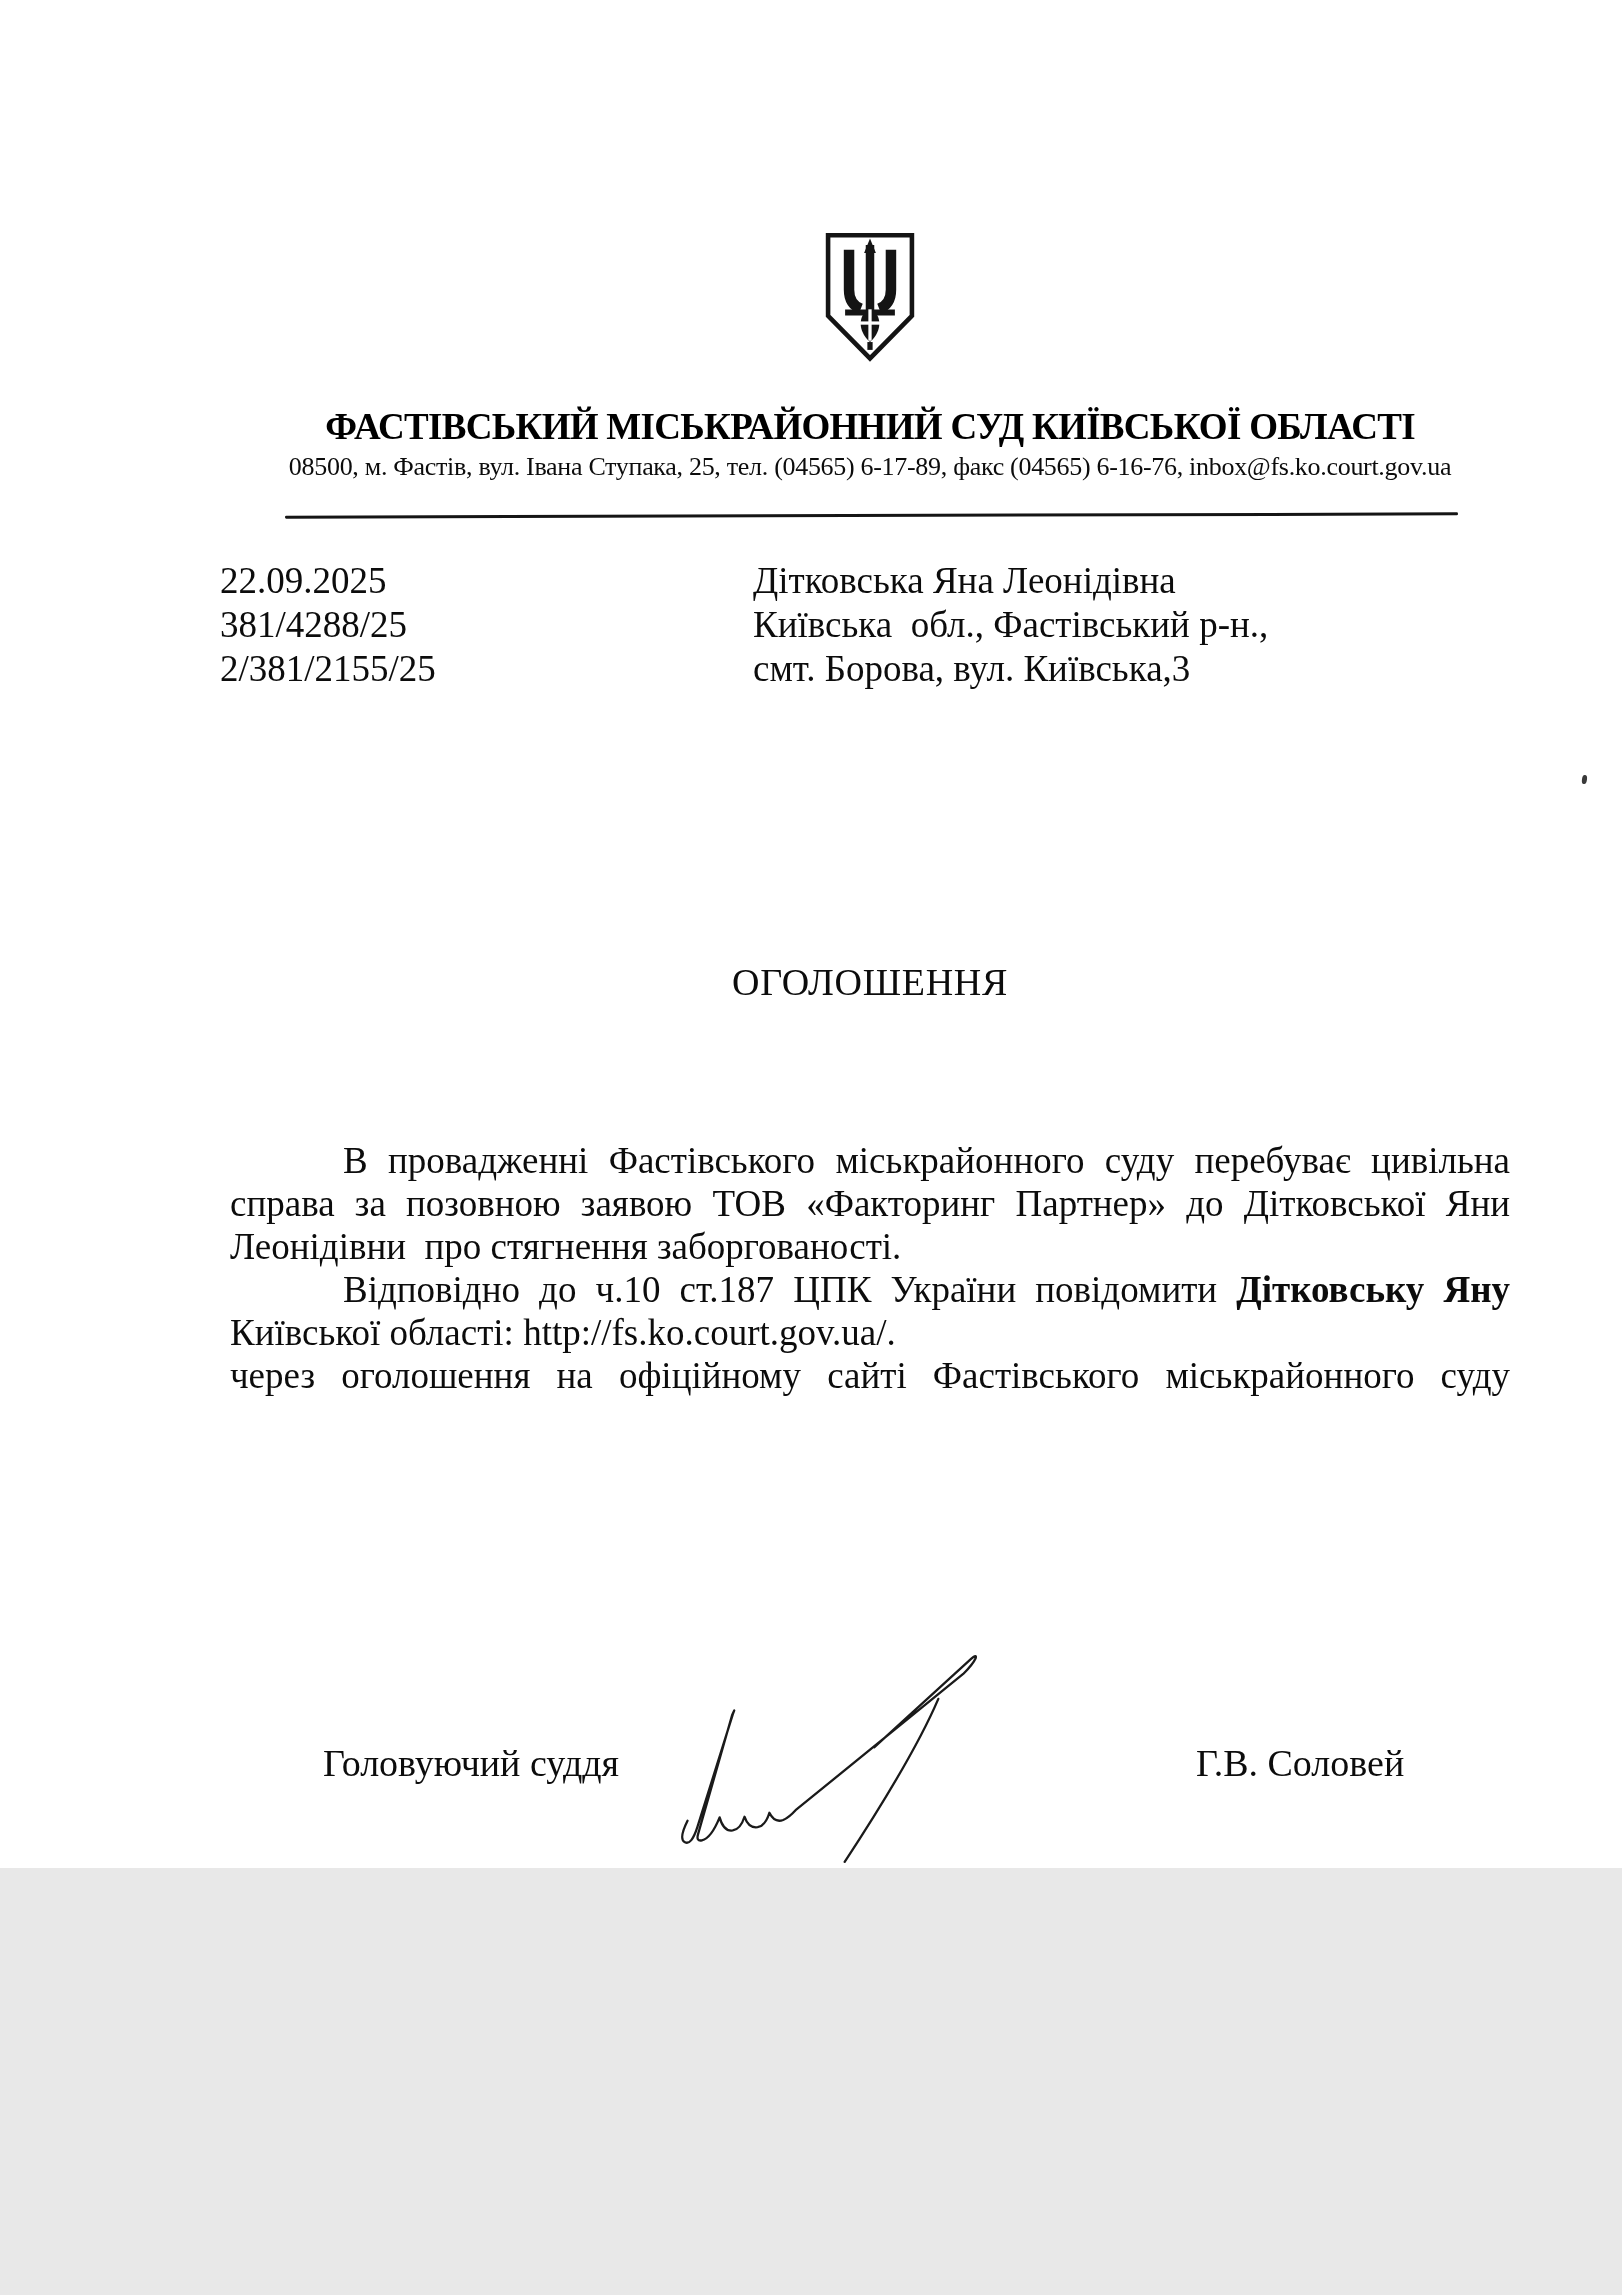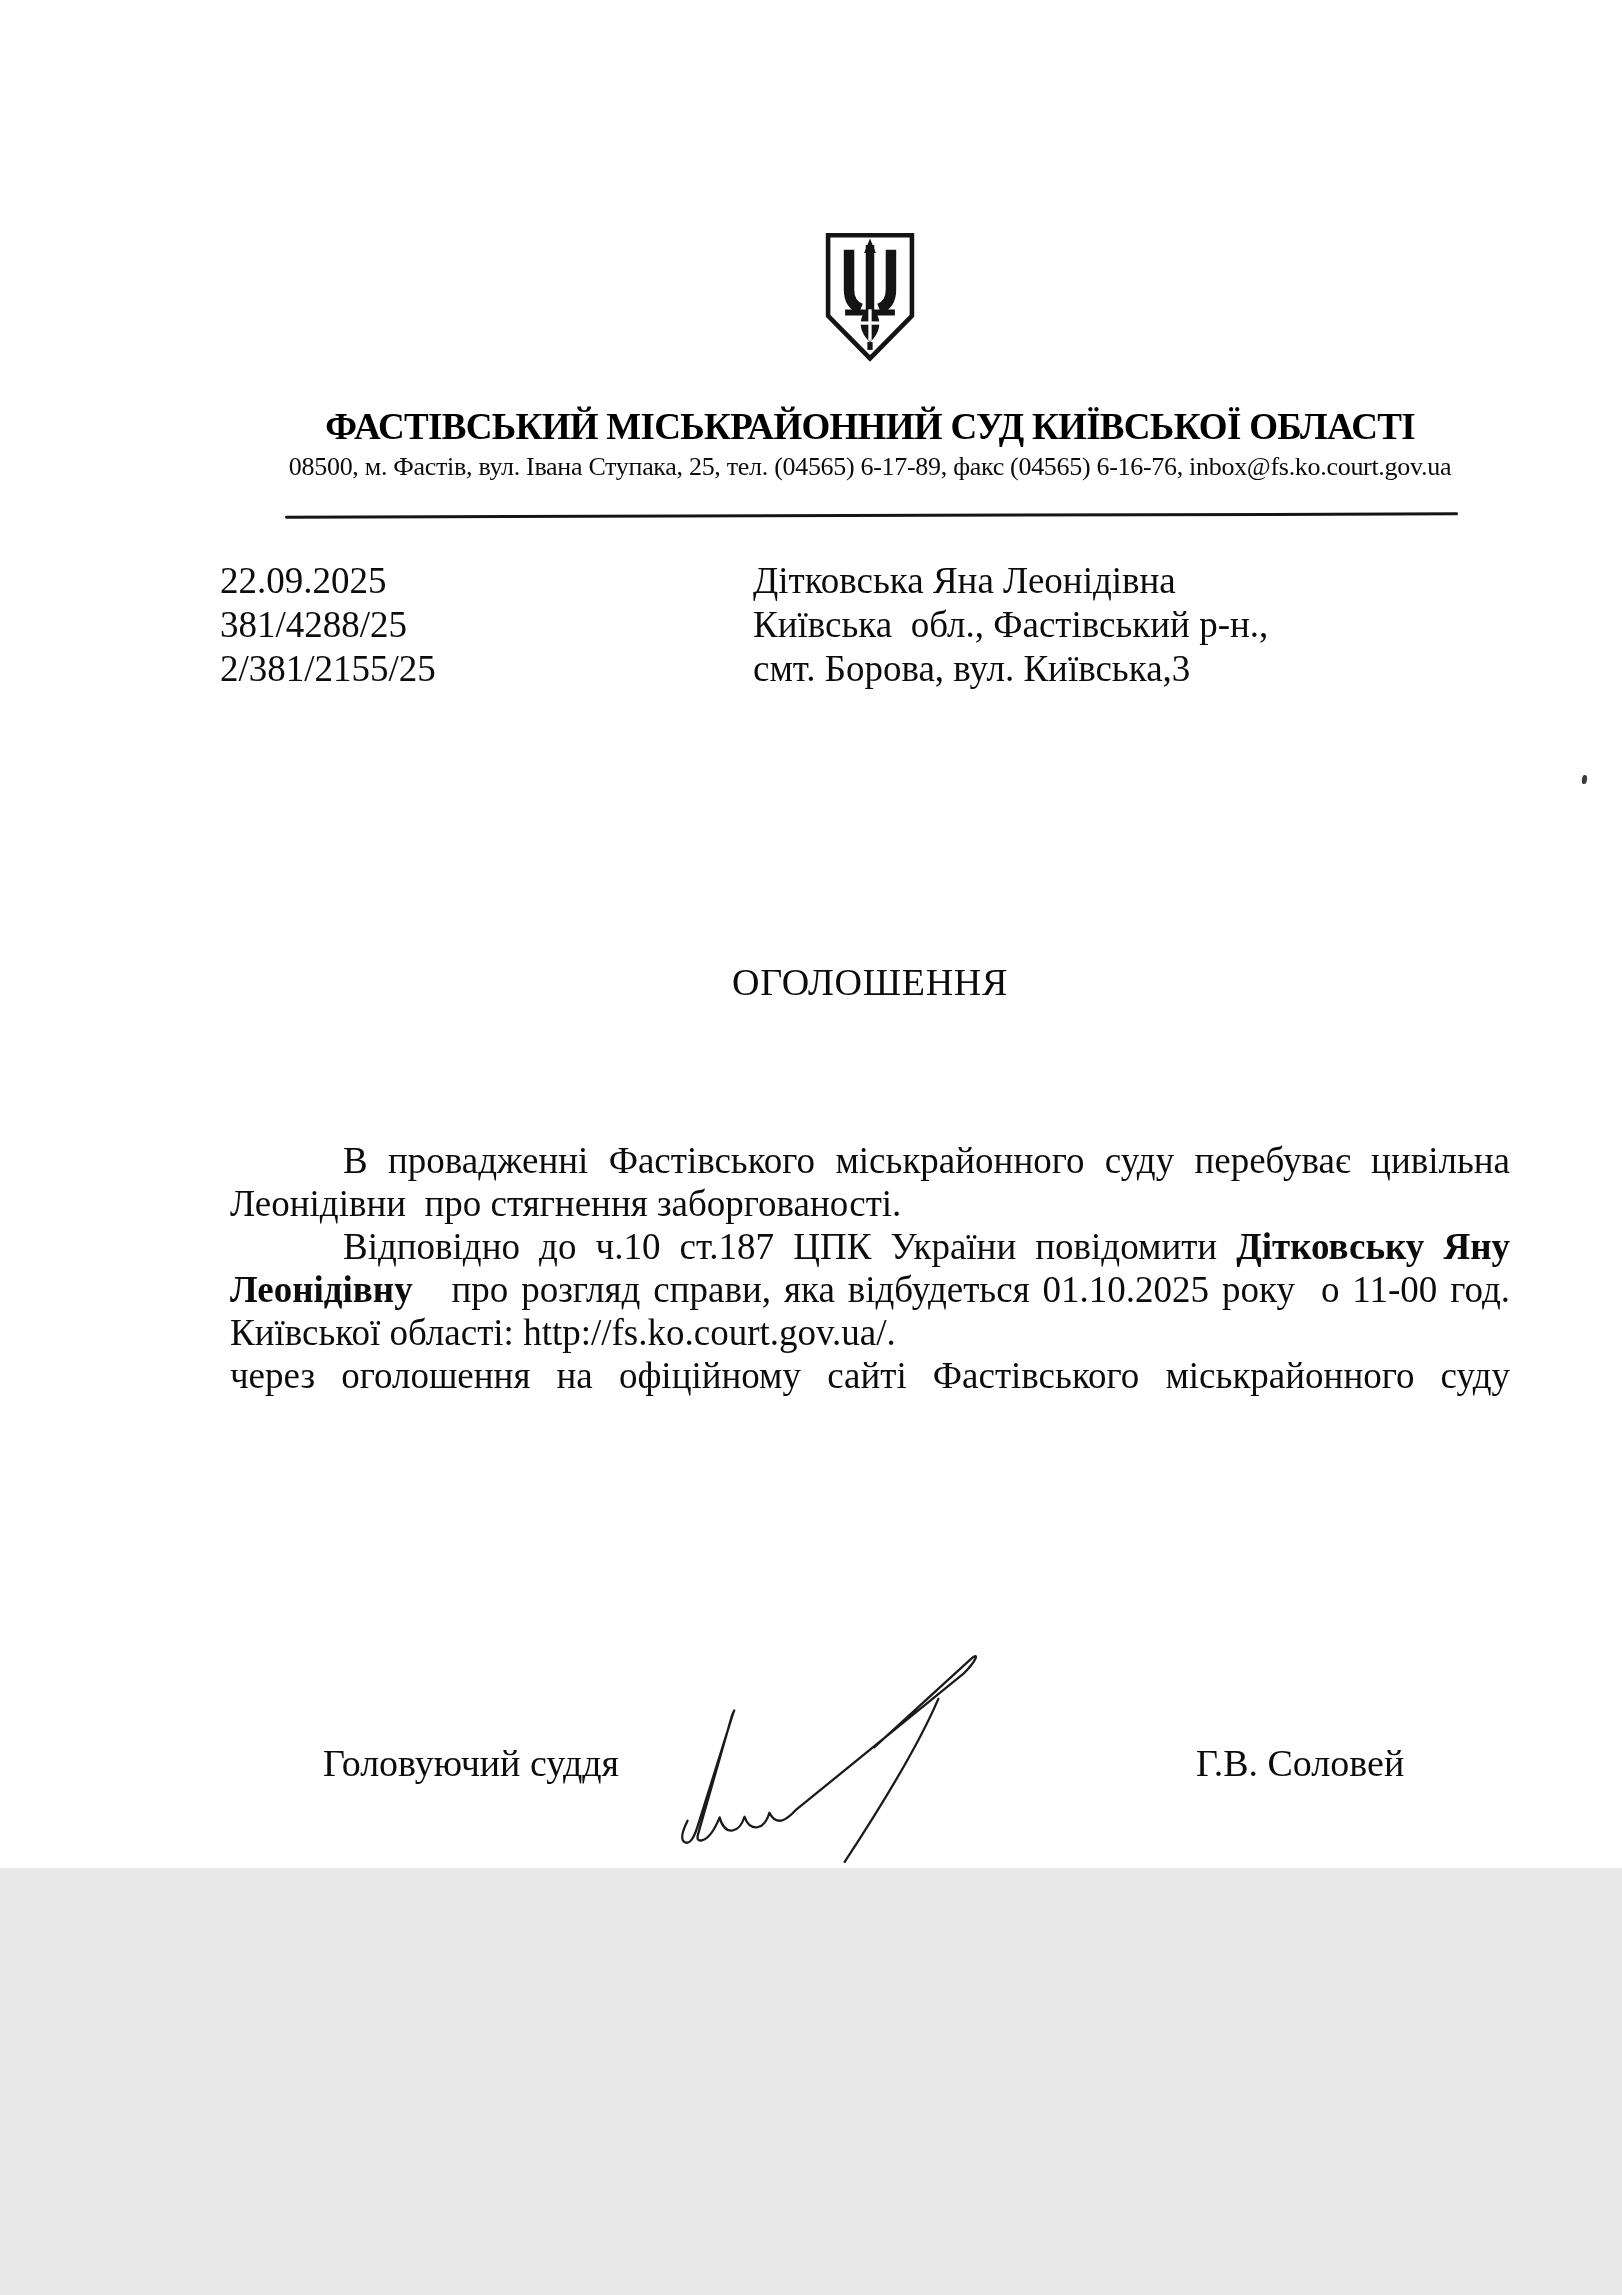--- a/index.html
+++ b/index.html
@@ -96,25 +96,25 @@
     <div class="pre">смт. Борова, вул. Київська,3</div>
   </div>
 
   <div class="abs speck"></div>
 
   <div class="abs centered doc-title">ОГОЛОШЕННЯ</div>
 
   <div class="abs body-block">
       <div>
         <div class="body-line indent"><span>В провадженні Фастівського міськрайонного суду перебуває цивільна</span></div>
+        <div class="body-line"><span>справа за позовною заявою ТОВ «Факторинг Партнер» до Дітковської Яни</span></div>
         <div class="body-line last"><span>Леонідівни  про стягнення заборгованості.</span></div>
       </div>
       <div>
         <div class="body-line indent"><span>Відповідно до ч.10 ст.187 ЦПК України повідомити </span><span class="bold">Дітковську Яну</span></div>
-        <div class="body-line"><span class="bold">Леонідівну</span><span>   про розгляд справи, яка відбудеться 01.10.2025 року  о 11-00 год.</span></div>
         <div class="body-line last"><span>Київської області: http://fs.ko.court.gov.ua/.</span></div>
         <div class="body-line"><span>через оголошення на офіційному сайті Фастівського міськрайонного суду</span></div>
       </div>
     </div>
 
   <div class="abs sig-role">Головуючий суддя</div>
   <div class="abs sig-mark">
     <svg width="357" height="239" viewBox="0 0 545 365">
       <g fill="none" stroke="#1a1a1a" stroke-width="3.5" stroke-linecap="round" stroke-linejoin="round">
         <path d="M45 282 q -14 28 -4 33 q 10 5 19 -23 l 54 -172 q 5 -13 -1 1 l -52 182 q -3 11 6 9 q 14 -3 27 -35 q 6 22 20 20 q 12 -2 18 -21 q 6 18 20 16 q 12 -2 18 -22 q 8 16 21 11 q 9 -4 19 -15 L 466 58 q 15 -15 19 -24 q 2 -7 -7 1 L 330 170"></path>

